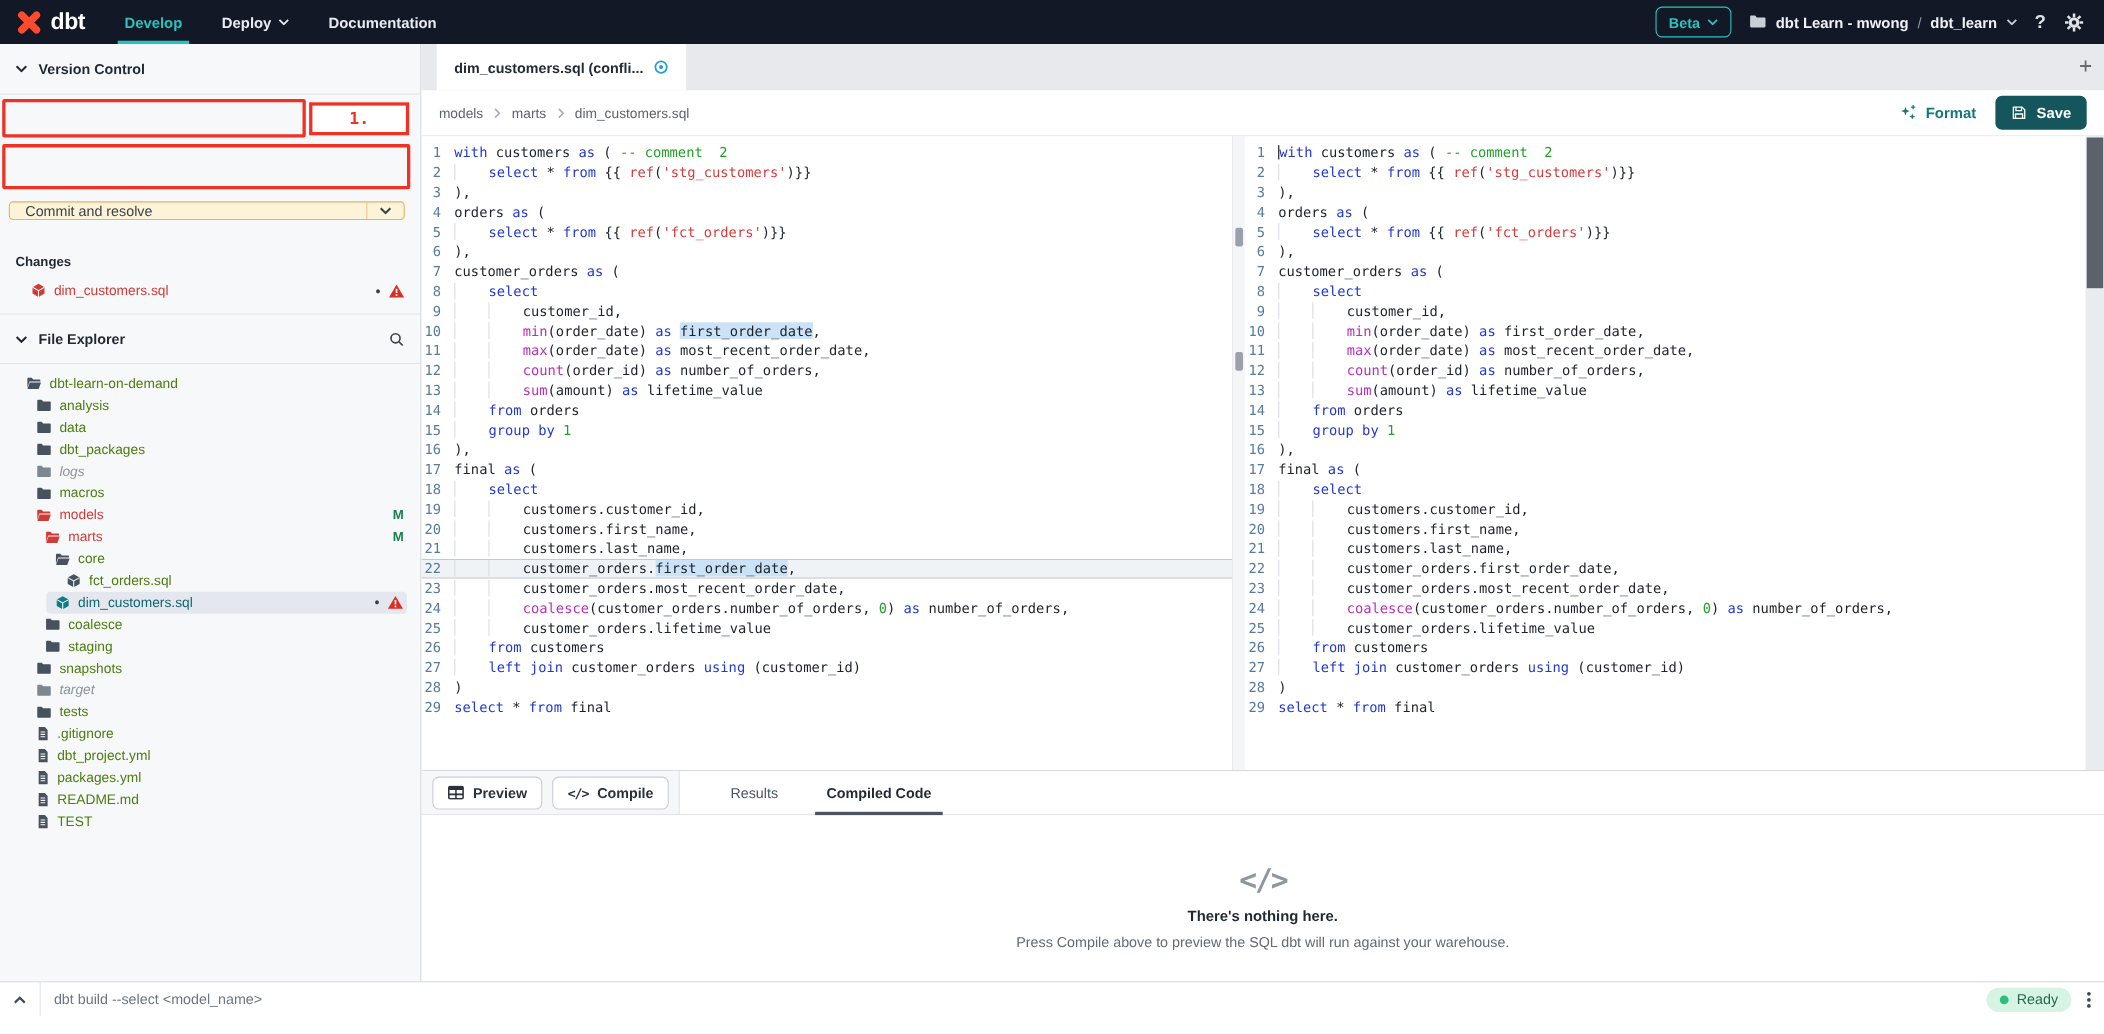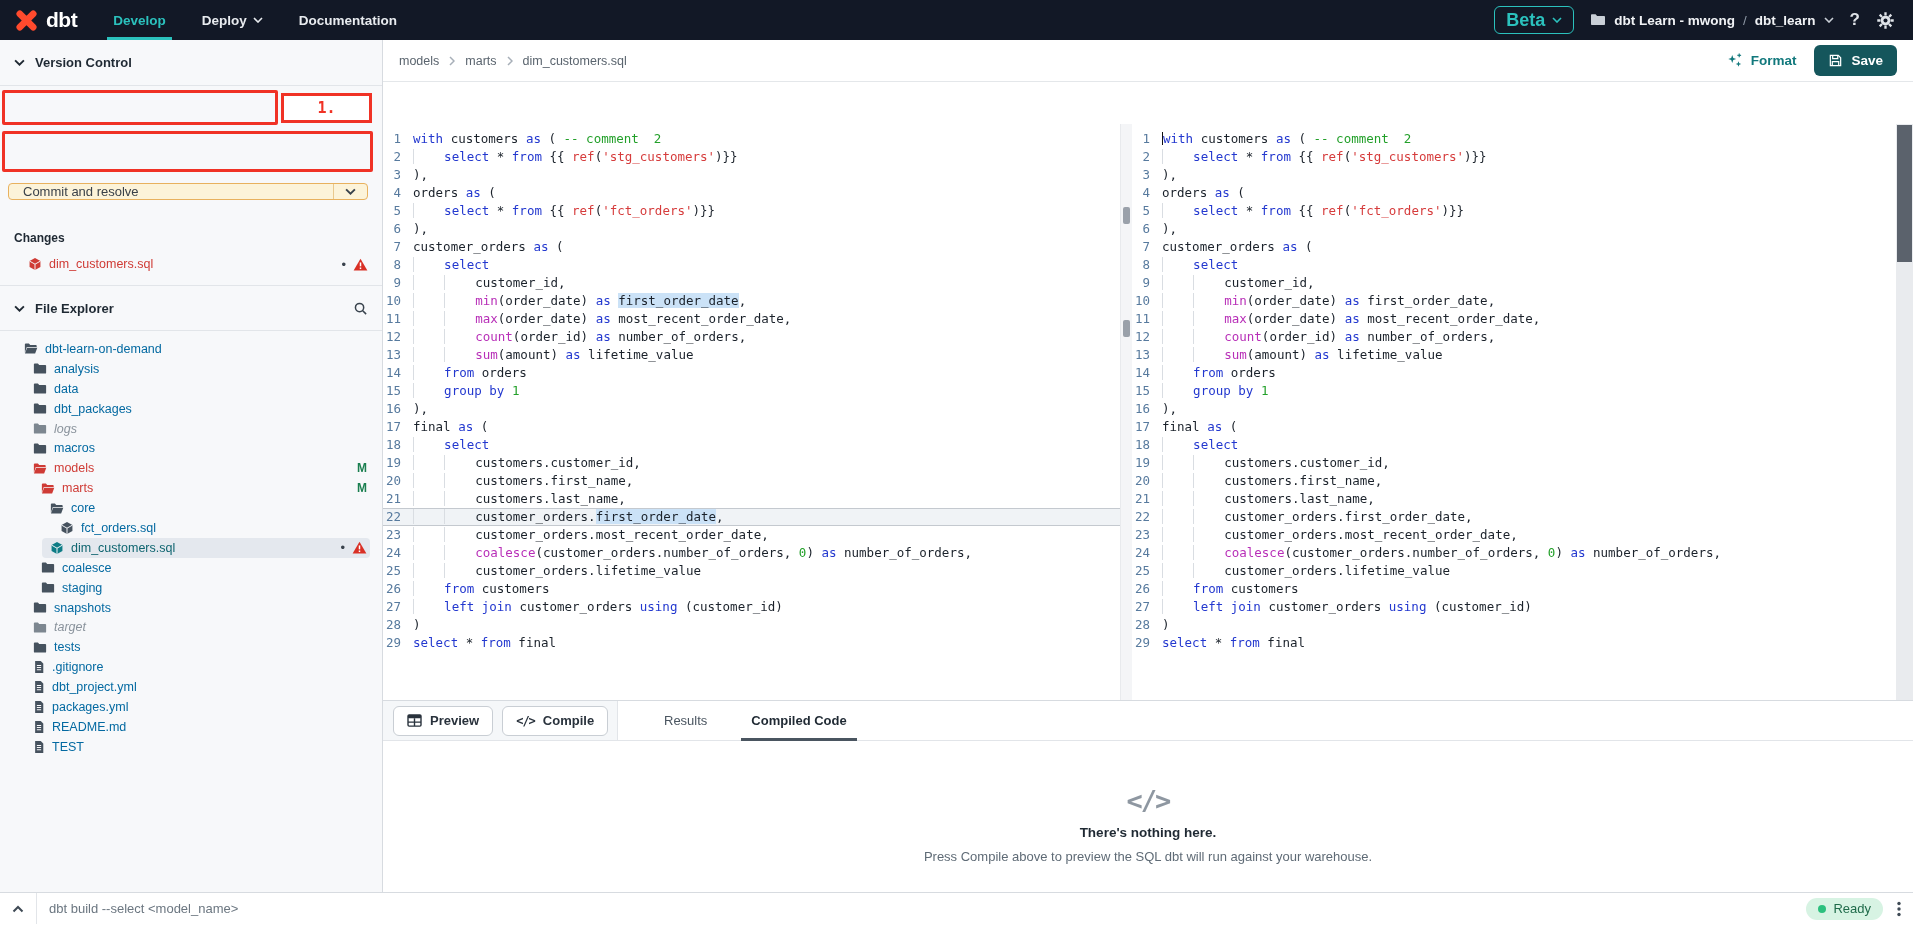--- a/index.html
+++ b/index.html
@@ -9,42 +9,42 @@
 
   
   .topnav { position:absolute; left:0; top:0; width:1913px; height:40px; background:#121826; display:flex; align-items:center; z-index:30; }
   .logo { display:flex; align-items:center; gap:7px; padding:0 18px 0 14px; cursor:pointer; }
   .logo-text { color:#fff; font-weight:700; font-size:21px; letter-spacing:-0.5px; }
   .tn-items { display:flex; height:40px; }
   .tn-item { display:flex; align-items:center; gap:6px; padding:0 18px; height:40px; color:#e8ebef; font-size:13.5px; font-weight:600; cursor:pointer; position:relative; }
   .tn-item.active { color:#2bc1bd; }
   .tn-item.active::after { content:""; position:absolute; left:12px; right:12px; bottom:0; height:3px; background:#2bc1bd; }
   .tn-right { margin-left:auto; display:flex; align-items:center; gap:16px; padding-right:18px; }
-  .beta-pill { display:flex; align-items:center; gap:7px; border:1.5px solid #2bc1bd; color:#2bc1bd; background:transparent; border-radius:6px; height:28px; padding:0 11px; font-size:18px; font-weight:700; font-family:inherit; cursor:pointer; }
+  .beta-pill { display:flex; align-items:center; gap:7px; border:1.5px solid #2bc1bd; color:#2bc1bd; background:transparent; border-radius:6px; height:28px; padding:0 11px; font-size:13px; font-weight:700; font-family:inherit; cursor:pointer; }
   .proj { display:flex; align-items:center; gap:8px; color:#f0f2f5; font-size:13.5px; font-weight:600; cursor:pointer; }
   .proj .sep { color:#8d97a5; font-weight:400; }
   .help-ic { color:#dfe3e8; font-size:17px; font-weight:800; cursor:pointer; }
 
   
   .sidebar { position:absolute; left:0; top:40px; width:383px; bottom:32px; background:#f7f8fa; border-right:1px solid #d7dbe0; z-index:5; }
   .branch-row { height:42px; display:flex; align-items:center; gap:10px; padding:0 14px; border-bottom:1px solid #e2e5e9; color:#3a4652; font-size:12.5px; }
   .sec-header { height:46px; display:flex; align-items:center; gap:10px; padding:0 14px; color:#1f2933; font-size:13px; font-weight:700; border-bottom:1px solid #e2e5e9; }
   .sec-header .right { margin-left:auto; color:#39434d; cursor:pointer; }
   .commit-btn { position:absolute; left:8px; top:97px; width:360px; height:17px; background:#fcf3d9; border:1px solid #e8b15e; border-radius:4px; display:flex; align-items:center; font-size:13px; color:#3a4149; cursor:pointer; font-family:inherit; padding:0; }
   .commit-btn .lbl { padding-left:14px; flex:1; text-align:left; }
   .commit-btn .split { width:34px; height:100%; border-left:1px solid #e9c98e; display:flex; align-items:center; justify-content:center; color:#39434d; }
   .changes-label { position:absolute; left:14px; top:145px; font-size:12px; font-weight:700; color:#1f2933; }
   .changes-list { position:absolute; left:0; top:167px; width:100%; }
   .chg-row { height:22px; display:flex; align-items:center; gap:7px; padding-left:28px; padding-right:14px; font-size:12.5px; color:#cf3b35; cursor:pointer; }
   .chg-row .rt { margin-left:auto; display:flex; align-items:center; gap:7px; }
   .dot-mark { color:#39424c; font-size:13px; line-height:1; }
   .vc-body { position:relative; height:199px; }
   .fe-header { border-top:1px solid #e2e5e9; }
   .tree { padding-top:8px; }
-  .trow { height:19.9px; display:flex; align-items:center; gap:7px; font-size:12.5px; color:#0369a1; cursor:pointer; margin-right:12px; border-radius:4px; }
+  .trow { height:19.9px; display:flex; align-items:center; gap:7px; font-size:12.5px; color:#4d7c0f; cursor:pointer; margin-right:12px; border-radius:4px; }
   .trow .ic { color:#46525e; }
   .trow.muted { color:#8a939c; font-style:italic; }
   .trow.muted .ic { color:#7d8790; }
   .trow.red { color:#cf3b35; }
   .trow.red .ic { color:#cf3b35; }
   .trow.selected { background:#e4e8ee; color:#0f6570; }
   .trow.selected .ic { color:#0e7c86; }
   .trow .rt { margin-left:auto; display:flex; align-items:center; gap:7px; padding-right:3px; }
   .m-badge { color:#1a7f4f; font-size:12px; font-weight:800; }
 
@@ -426,20 +426,36 @@
             <path d="M2.5 1h6.5l3 3v11h-9.5z" fill="currentColor"></path>
             <path d="M4.5 6.2h5M4.5 8.7h5M4.5 11.2h5" stroke="#f7f8fa" stroke-width="1.2"></path>
           </svg>
         </span>
         <span>TEST</span>
       </div>
     </div>
 </div>
 
 <div class="main">
+  <div class="tabbar">
+    <div class="tab">
+      <span>dim_customers.sql (confli...</span>
+      <span class="ic">
+        <svg width="14" height="14" viewBox="0 0 14 14">
+            <circle cx="7" cy="7" r="5.2" fill="none" stroke="#2d9cdb" stroke-width="1.6"></circle>
+            <circle cx="7" cy="7" r="1.9" fill="#2d9cdb"></circle>
+          </svg>
+      </span>
+    </div>
+    <span class="tab-plus ic">
+      <svg width="14" height="14" viewBox="0 0 14 14">
+          <path d="M7 2v10M2 7h10" stroke="#5f6b76" stroke-width="1.6"></path>
+        </svg>
+    </span>
+  </div>
 
   <div class="crumb-bar">
     <div class="crumbs" id="crumbs">
         <span>models</span>
         <span class="csep ic">
           <svg width="6" height="10" viewBox="0 0 6 10">
             <path d="M1 1l4 4-4 4" stroke="#a7afb8" stroke-width="1.5" fill="none"></path>
           </svg>
         </span>
         <span>marts</span>

